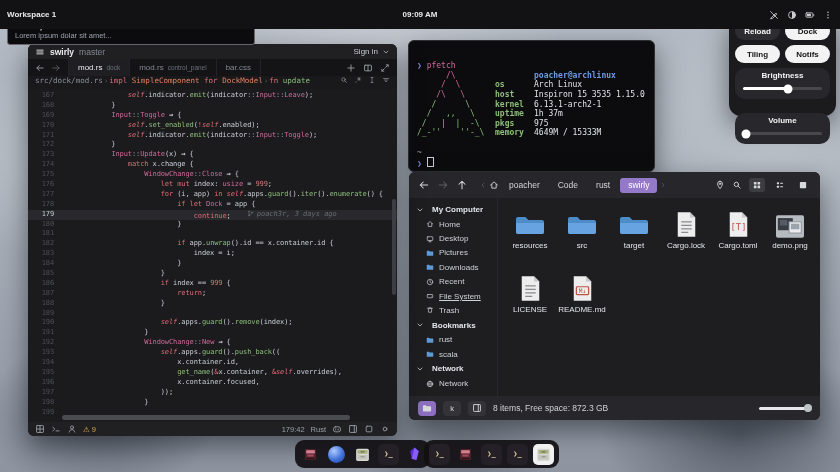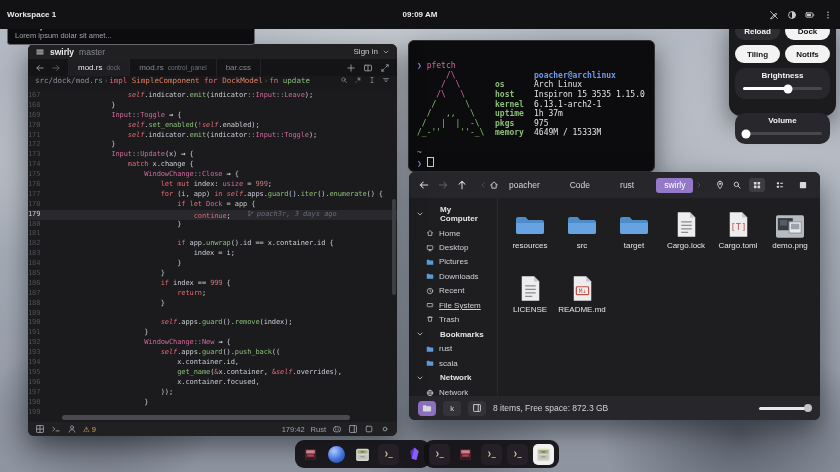--- a/index.html
+++ b/index.html
@@ -44,21 +44,21 @@
   .tab{display:flex;align-items:center;gap:4px;padding:0 9px;font-size:8px;color:#83878f;border-right:1px solid #232327}
   .tab:first-of-type{border-left:1px solid #232327}
   .tab.active{background:#1f1f23;color:#e7e9ed}
   .tab .hint{font-size:6.5px;color:#6a6f77}
   .etabs .tools{margin-left:auto;display:flex;align-items:center;gap:7px;padding:0 7px;color:#9b9fa6}
   .ebread{height:13px;background:#19191b;display:flex;align-items:flex-start;padding:0 7px;font:7.5px "DejaVu Sans Mono",monospace;flex:none}
   .ebread .tools{margin-left:auto;display:flex;gap:6px;color:#8b8f96}
   .bc-path{color:#8b919a}.bc-sep{color:#555a61;padding:0 1px}.bc-kw{color:#e06b74}.bc-ty{color:#e08163}.bc-fn{color:#8cbf7a}
   .ecode{flex:1;position:relative;background:#1b1b1d;overflow:hidden;padding-top:2px}
   .crow{display:flex;height:9.9px;line-height:9.9px;font:7px "DejaVu Sans Mono",monospace;letter-spacing:-.1px;white-space:pre}
-  .crow .gut{width:26px;flex:none;padding-right:8px;color:#4c4f55}
+  .crow .gut{width:26px;flex:none;text-align:right;padding-right:8px;color:#4c4f55}
   .crow.active{background:#28282d}
   .crow.active .gut{color:#c7cbd3}
   .tk-p{color:#c8ccd4}.tk-k{color:#e06b74}.tk-s{color:#e06b74;font-style:italic}
   .tk-t{color:#cf6a9c}.tk-f{color:#8cbf7a}.tk-n{color:#cc7b7b}.tk-o{color:#9096a0}
   .tk-a{color:#e4e7ed;font-weight:bold}
   .blame{color:#696e76;font-style:italic;margin-left:16px;display:inline-flex;align-items:center;gap:3px;letter-spacing:0}
   .blame .icon svg{width:7px;height:7px}
   .hscroll{position:absolute;left:34px;bottom:2px;width:288px;height:5px;background:#4a4a51;border-radius:3px}
   .vscroll{position:absolute;right:1px;top:110px;width:4px;height:96px;background:#3d3d44;border-radius:2px}
   .estatus{height:14px;background:#202023;display:flex;align-items:center;gap:6px;padding:0 7px;font-size:7.5px;color:#9ba0a8;flex:none}
@@ -80,21 +80,21 @@
   #fm{left:409px;top:172px;width:411px;height:248px;background:#1e1e21;display:flex;flex-direction:column;overflow:hidden;z-index:9}
   .fmbar{height:26px;background:#27272b;display:flex;align-items:center;gap:7px;padding:0 9px;flex:none;color:#d7d9dd}
   .fmbar .crumbs{display:flex;align-items:center;gap:2px;margin-left:4px}
   .crumbbtn{font-size:8.5px;color:#d3d5d9;padding:2.5px 8px;border-radius:3px}
   .crumbbtn.active{background:#9579c9;color:#fff}
   .fmbar .views{margin-left:auto;display:flex;align-items:center;gap:7px}
   .viewchip{padding:2px 3px;border-radius:3px;display:flex}
   .viewchip.active{background:#3c3c41}
   .fmbody{flex:1;display:flex;min-height:0}
   .fmside{width:88px;flex:none;padding:4px 0;border-right:1px solid #29292d;overflow:hidden}
-  .sidehead{display:flex;align-items:center;gap:16px;padding:3px 7px;font-size:8px;font-weight:bold;color:#e3e5e9}
+  .sidehead{display:flex;align-items:center;gap:8px;padding:3px 7px;font-size:8px;font-weight:bold;color:#e3e5e9}
   .sideitem{display:flex;align-items:center;gap:5px;padding:2.7px 6px 2.7px 17px;font-size:8px;color:#ced1d6}
   .sideitem .icon{color:#c9ccd1}
   .sideitem.under .lbl{text-decoration:underline}
   .fmmain{flex:1;padding:10px 6px 0;display:grid;grid-template-columns:repeat(6,1fr);grid-auto-rows:64px;justify-items:center;align-content:start}
   .file{width:52px;display:flex;flex-direction:column;align-items:center;gap:3px;font-size:8px;color:#e3e5e9;text-align:center;line-height:9px}
   .file .fic{height:30px;display:flex;align-items:flex-end}
   .fmstatus{height:24px;background:#27272b;display:flex;align-items:center;gap:7px;padding:0 9px;flex:none;font-size:8.5px;color:#d0d3d7}
   .statchip{width:18px;height:15px;border-radius:4px;background:#343438;display:flex;align-items:center;justify-content:center;font-size:7.5px;color:#d6d8dc}
   .statchip.accent{background:#8d6fc0}
   .fmstatus .mid{flex:1;text-align:left}
@@ -376,21 +376,21 @@
         <span class="icon sm dim">
             <svg viewBox="0 0 16 16">
               <path d="M10 4L6 8l4 4"></path>
             </svg>
           </span>
         <span class="icon">
             <svg viewBox="0 0 16 16">
               <path d="M2.5 8L8 3l5.5 5M4.5 7v6h7V7"></path>
             </svg>
           </span>
-        <span style="display:flex;gap:14px">
+        <span style="display:flex;gap:2px">
             <span class="crumbbtn">poacher</span>
             <span class="crumbbtn">Code</span>
             <span class="crumbbtn">rust</span>
             <span class="crumbbtn active">swirly</span>
           </span>
         <span class="icon sm dim">
             <svg viewBox="0 0 16 16">
               <path d="M6 4l4 4-4 4"></path>
             </svg>
           </span>

